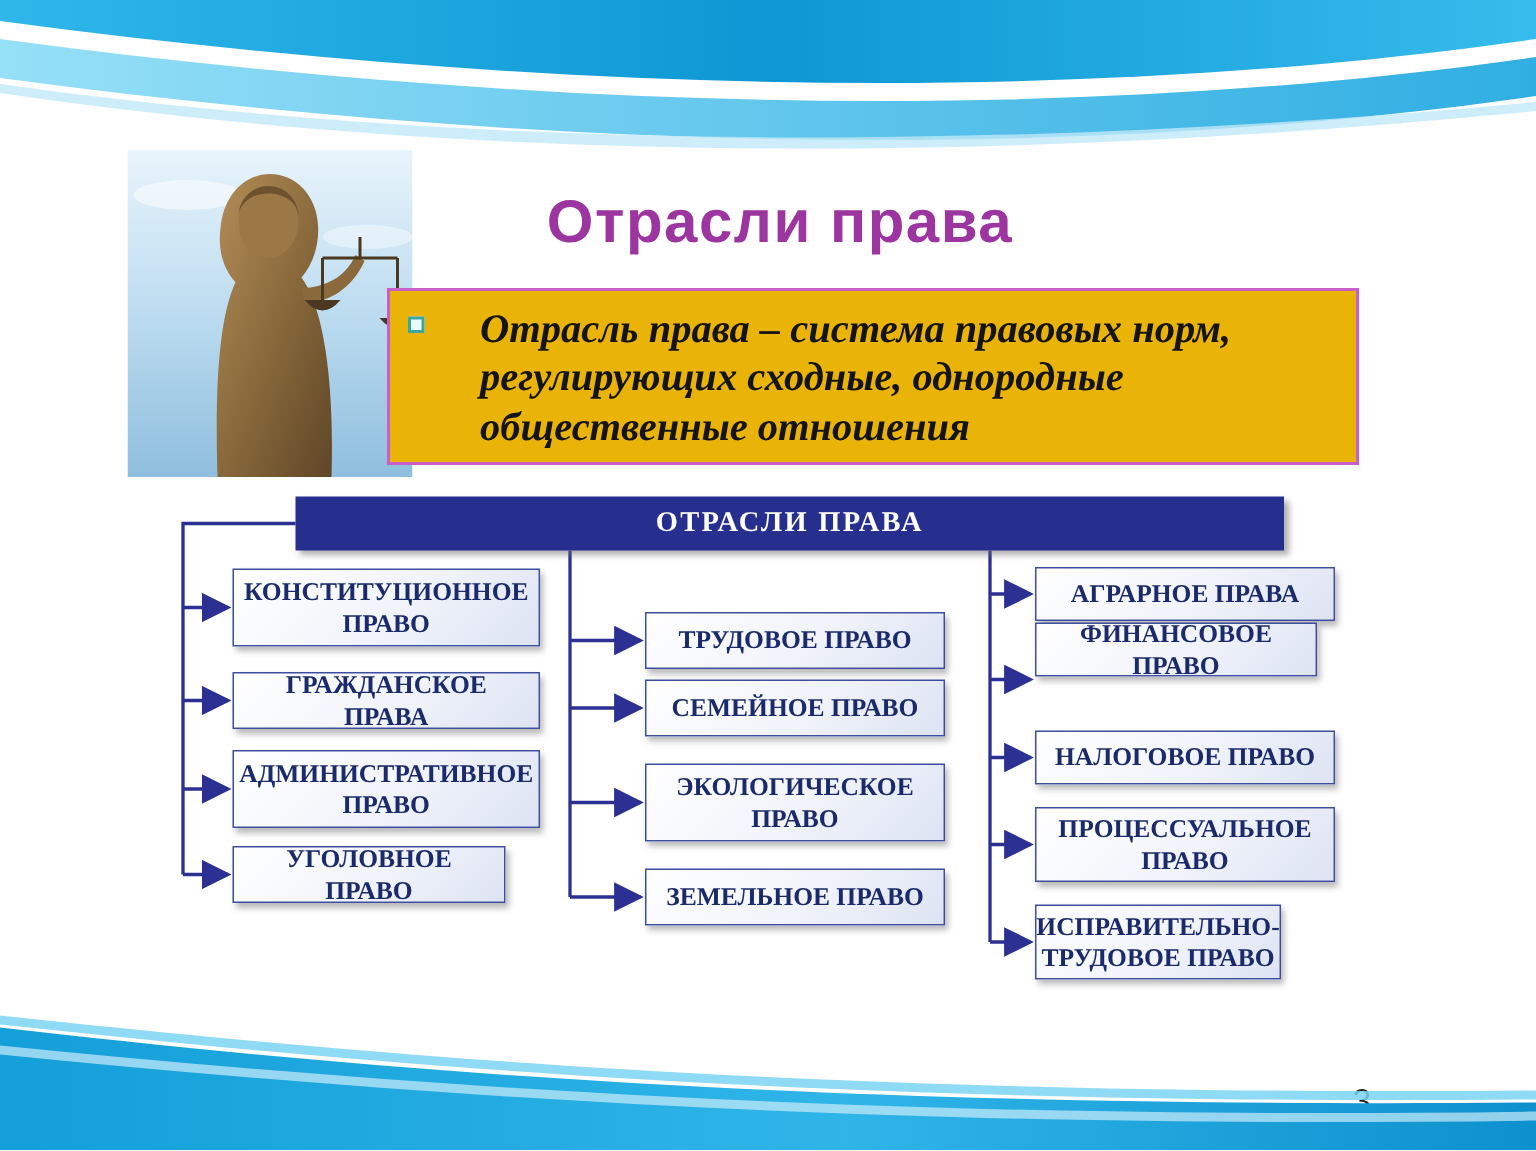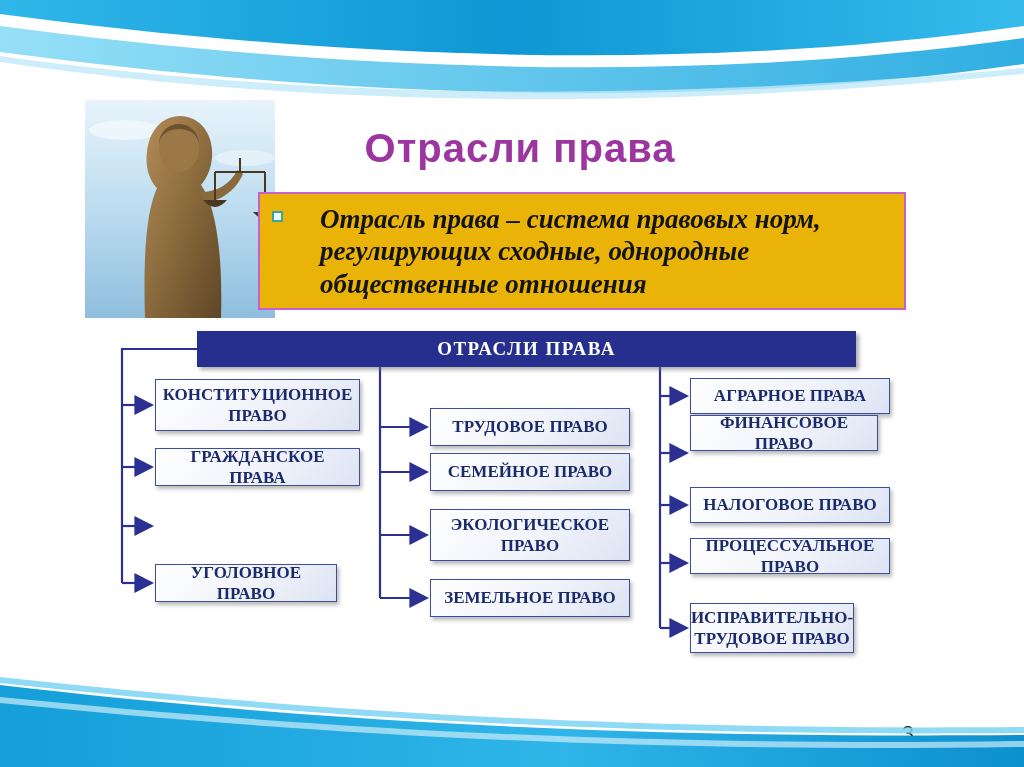--- a/index.html
+++ b/index.html
@@ -56,21 +56,21 @@
   .n-l3 { left:155px; top:564px; width:182px; height:38px; }
 
   .n-m0 { left:430px; top:408px; width:200px; height:38px; }
   .n-m1 { left:430px; top:453px; width:200px; height:38px; }
   .n-m2 { left:430px; top:509px; width:200px; height:52px; }
   .n-m3 { left:430px; top:579px; width:200px; height:38px; }
 
   .n-r0 { left:690px; top:378px; width:200px; height:36px; }
   .n-r1 { left:690px; top:415px; width:188px; height:36px; }
   .n-r2 { left:690px; top:487px; width:200px; height:36px; }
-  .n-r3 { left:690px; top:538px; width:200px; height:36px; }
+  .n-r3 { left:690px; top:538px; width:200px; height:50px; }
   .n-r4 { left:690px; top:603px; width:164px; height:50px; }
 
   .page-number {
     position:absolute; right:110px; bottom:20px;
     font-size:22px; color:#222222; font-family:"Liberation Sans", sans-serif;
   }
 </style>
 </head>
 <body>
 
@@ -158,20 +158,21 @@
       <line x1="660" y1="505" x2="687" y2="505" marker-end="url(#arrow)"></line>
       <line x1="660" y1="563" x2="687" y2="563" marker-end="url(#arrow)"></line>
       <line x1="660" y1="628" x2="687" y2="628" marker-end="url(#arrow)"></line>
     </g>
   </svg>
 
   <div class="diagram-header">ОТРАСЛИ ПРАВА</div>
 
   <div class="node n-l0">КОНСТИТУЦИОННОЕ ПРАВО</div>
   <div class="node n-l1">ГРАЖДАНСКОЕ ПРАВА</div>
+  <div class="node n-l2">АДМИНИСТРАТИВНОЕ ПРАВО</div>
   <div class="node n-l3">УГОЛОВНОЕ ПРАВО</div>
 
   <div class="node n-m0">ТРУДОВОЕ ПРАВО</div>
   <div class="node n-m1">СЕМЕЙНОЕ ПРАВО</div>
   <div class="node n-m2">ЭКОЛОГИЧЕСКОЕ ПРАВО</div>
   <div class="node n-m3">ЗЕМЕЛЬНОЕ ПРАВО</div>
 
   <div class="node n-r0">АГРАРНОЕ ПРАВА</div>
   <div class="node n-r1">ФИНАНСОВОЕ ПРАВО</div>
   <div class="node n-r2">НАЛОГОВОЕ ПРАВО</div>

